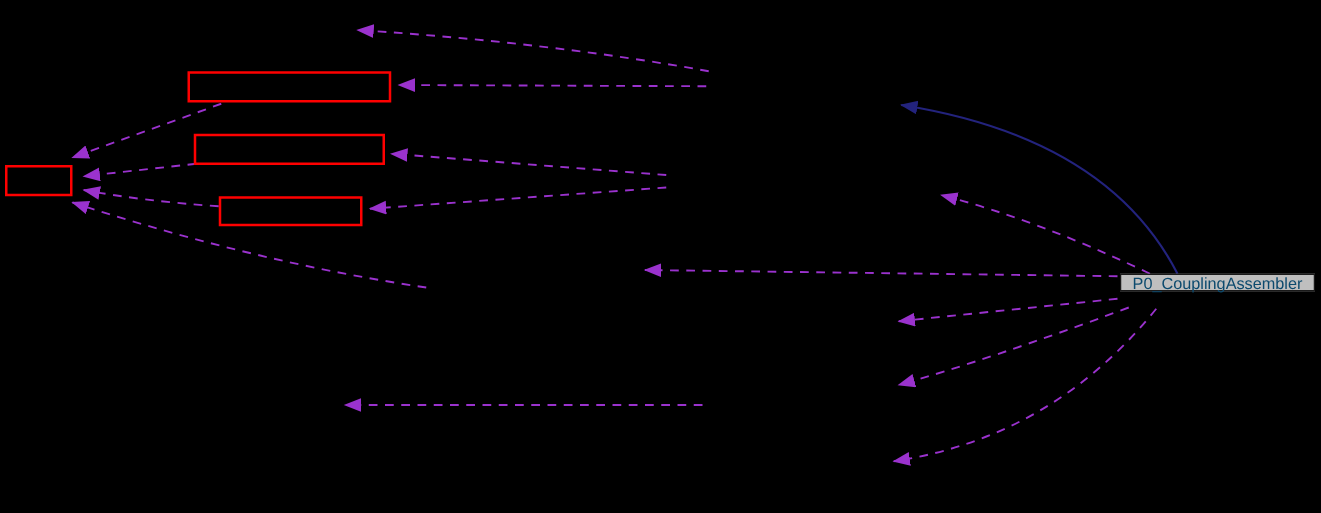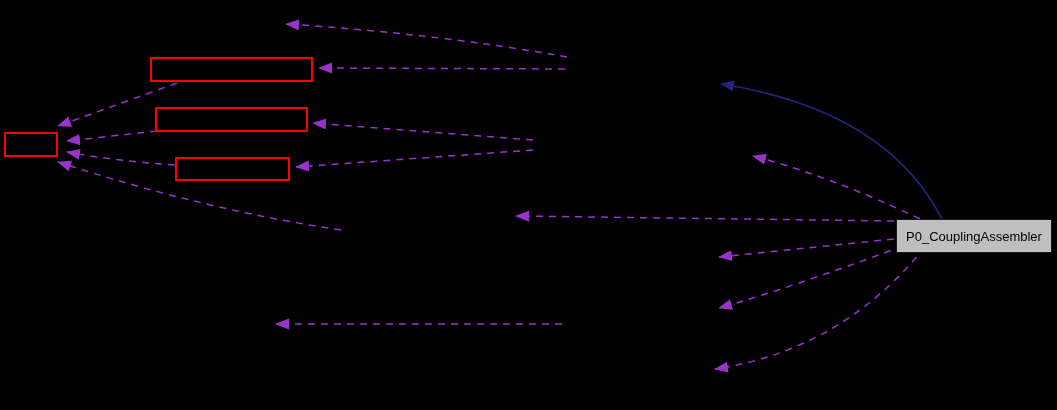--- a/index.html
+++ b/index.html
@@ -73,16 +73,16 @@
       </g>
   </svg>
 
   <div id="box-group">
       <div class="red-box" style="left: 4px; top: 132px; width: 54px; height: 25px; border-color: rgb(254, 0, 0);"></div>
       <div class="red-box" style="left: 150px; top: 57px; width: 163px; height: 25px; border-color: rgb(254, 0, 0);"></div>
       <div class="red-box" style="left: 155px; top: 107px; width: 153px; height: 25px; border-color: rgb(254, 0, 0);"></div>
       <div class="red-box" style="left: 175px; top: 157px; width: 115px; height: 24px; border-color: rgb(254, 0, 0);"></div>
     </div>
 
-  <div class="main-node" id="main-node" style="left: 896px; top: 219px; width: 156px; height: 34px; background: rgb(191, 191, 191); border-color: rgb(26, 26, 26); color: #000000;">
+  <div class="main-node" id="main-node" style="left: 896px; top: 219px; width: 156px; height: 14px; background: rgb(191, 191, 191); border-color: rgb(26, 26, 26); color: #0c4a6e;">
     <span>P0_CouplingAssembler</span>
   </div>
 </div>
 
 </body></html>

